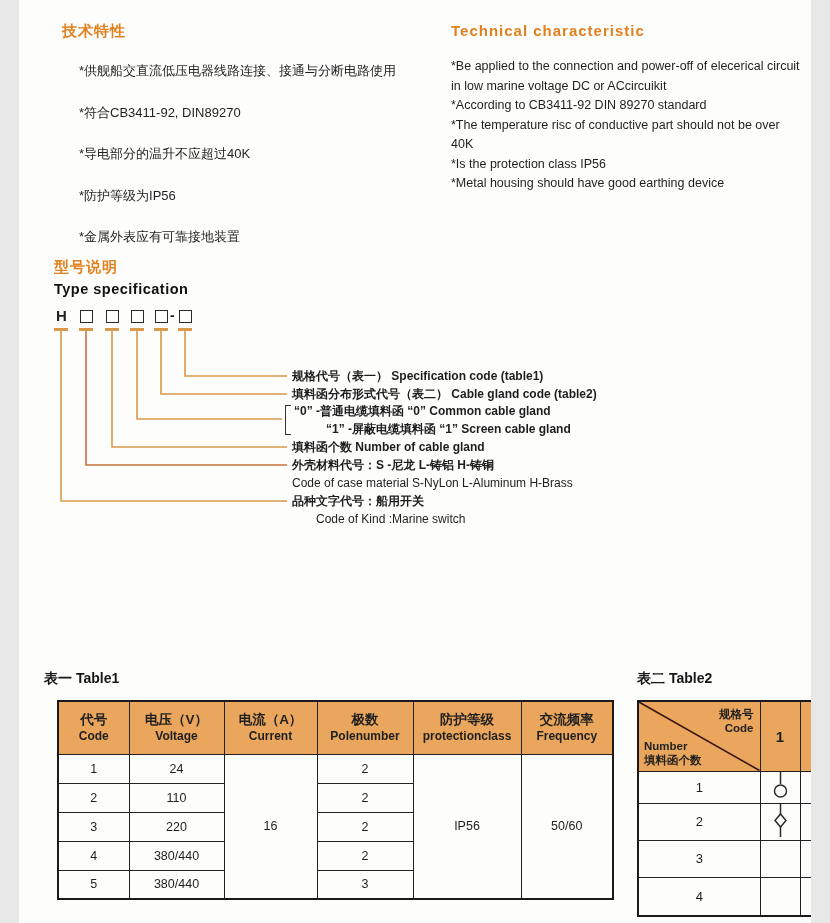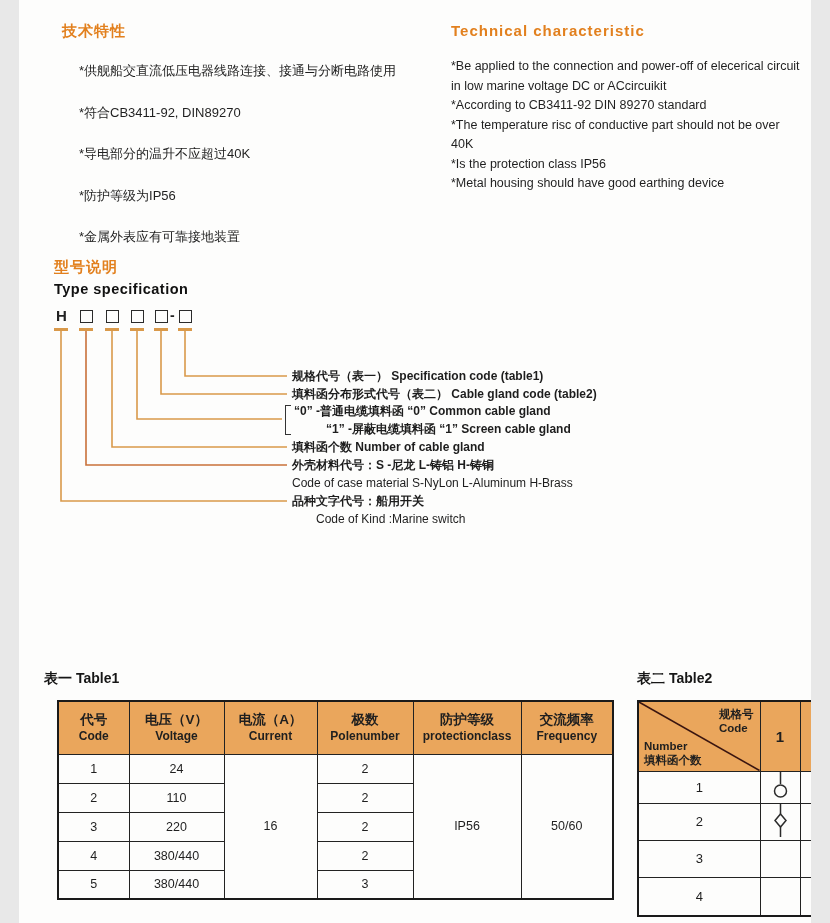--- a/index.html
+++ b/index.html
@@ -75,21 +75,21 @@
   .table1 tbody tr{height:29px;}
   .table1 td{font-size:12.5px;}
   .table2 thead tr{height:70px;}
   .table2 tbody tr{height:32px;}
   .table2 td{font-size:13px;}
   .table2 thead th.numcol{font-size:15px;font-weight:bold;border-left-color:#6e2430;}
   
   .diag-cell{position:relative;overflow:hidden;}
   .diag-cell svg{position:absolute;inset:0;width:100%;height:100%;}
   .diag-tr{
-    position:absolute;top:5px;right:6px;text-align:left;
+    position:absolute;top:5px;right:6px;text-align:right;
     font-size:11.5px;font-weight:bold;line-height:14px;white-space:pre-line;
   }
   .diag-bl{
     position:absolute;bottom:4px;left:5px;text-align:left;
     font-size:11.5px;font-weight:bold;line-height:14px;white-space:pre-line;
   }
   .sym-wrap{display:inline-block;line-height:0;}
 </style>
 </head>
 <body>

